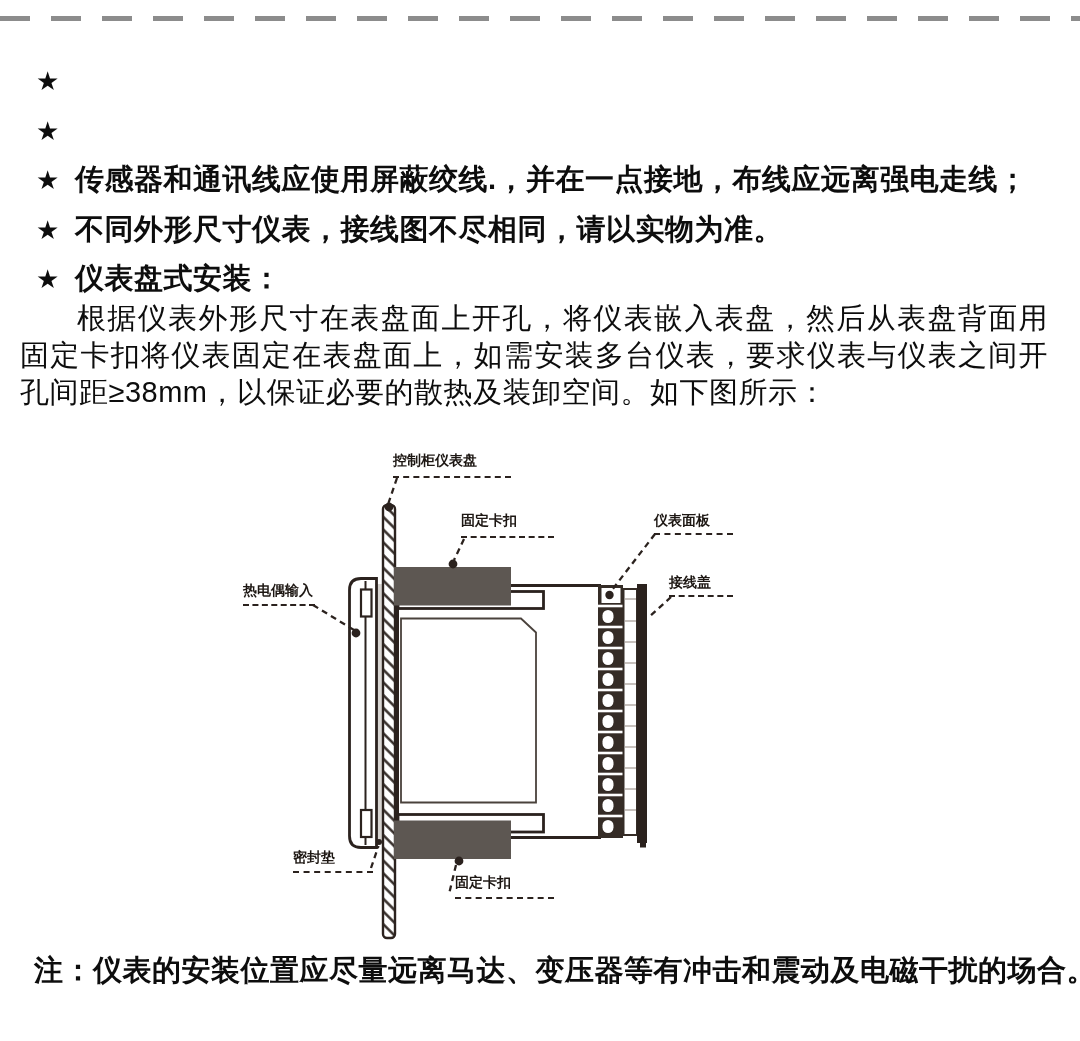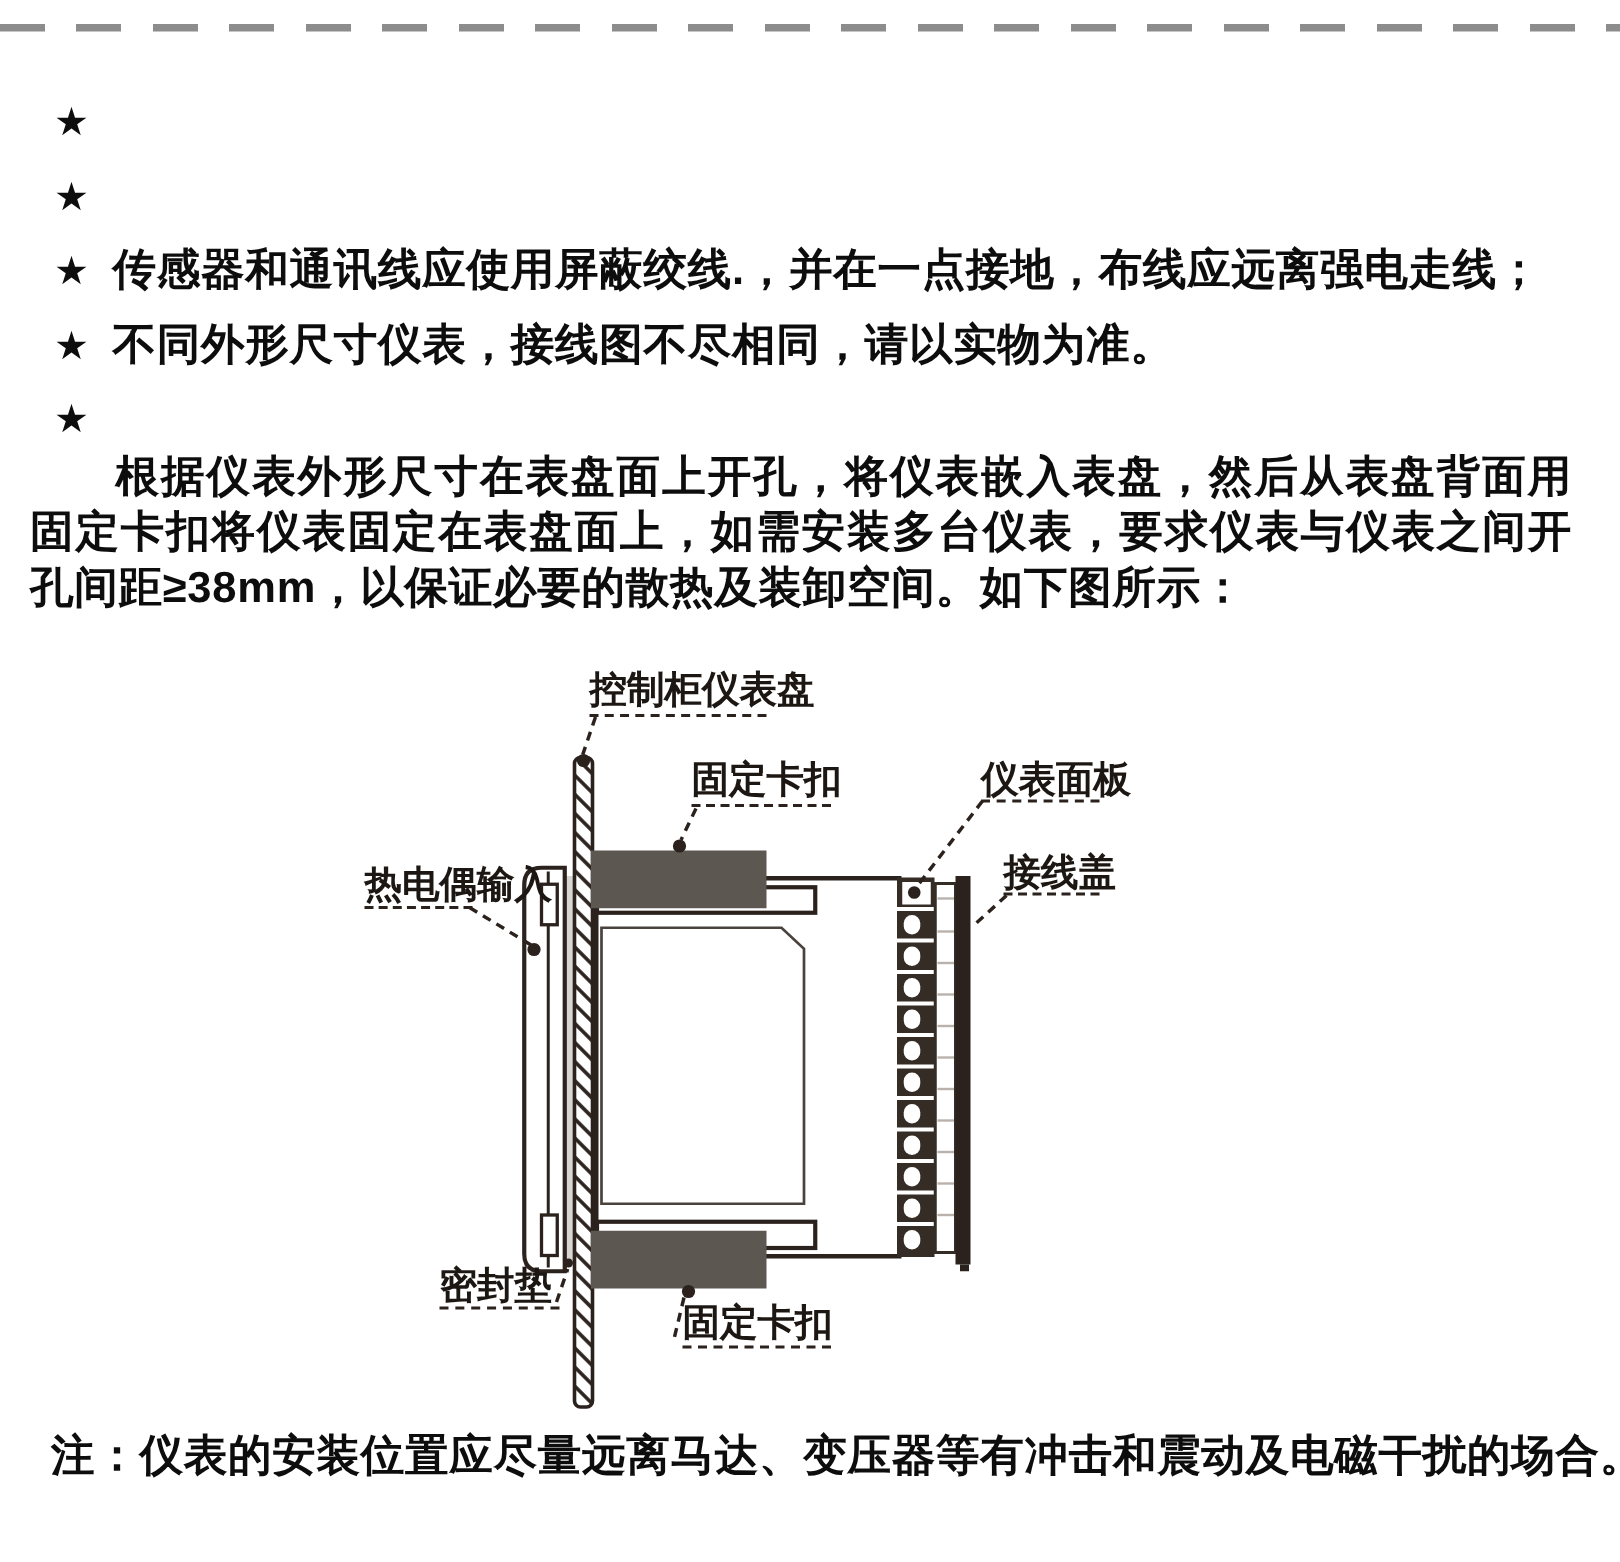--- a/index.html
+++ b/index.html
@@ -16,29 +16,29 @@
     background:repeating-linear-gradient(90deg,#8c8c8c 0 30px,transparent 30px 51px);
   }
   
   .bullets{position:absolute;left:36px;top:57px;right:28px;}
   .bullet{display:flex;align-items:center;height:48.5px;margin-bottom:1px;}
   .star{width:39px;font-size:26px;line-height:1;flex:0 0 39px;color:#0d0d0d;}
   .btext{font-size:29px;font-weight:700;letter-spacing:.5px;white-space:nowrap;}
   
   .para{
     position:absolute;left:20px;right:32px;top:300px;margin:0;
-    font-size:29px;font-weight:700;line-height:37px;
+    font-size:29px;font-weight:400;line-height:37px;
     text-indent:57px;text-align:justify;letter-spacing:.5px;
   }
   
   .diagram{position:absolute;left:0;top:0;width:1080px;height:1041px;}
   
   .dlabel{
     position:absolute;
-    font-size:25px;font-weight:700;line-height:21px;color:#1d1713;
+    font-size:14px;font-weight:700;line-height:21px;color:#1d1713;
     border-bottom:2.5px dashed #2b221e;
     white-space:nowrap;
   }
   .al-r{}
   .lab-panel{left:393px;top:450px;width:118px;padding-bottom:5px;}
   .lab-clip-top{left:461px;top:510px;width:93px;padding-bottom:5px;}
   .lab-terminal{left:654px;top:510px;width:79px;padding-bottom:2px;}
   .lab-cover{left:669px;top:572px;width:64px;padding-bottom:2px;}
   .lab-faceplate{left:243px;top:580px;width:72px;padding-bottom:3px;}
   .lab-gasket{left:293px;top:847px;width:80px;padding-bottom:3px;}
@@ -64,20 +64,21 @@
   <div class="bullet">
     <span class="star">★</span>
     <span class="btext">传感器和通讯线应使用屏蔽绞线.，并在一点接地，布线应远离强电走线；</span>
   </div>
   <div class="bullet">
     <span class="star">★</span>
     <span class="btext">不同外形尺寸仪表，接线图不尽相同，请以实物为准。</span>
   </div>
   <div class="bullet">
     <span class="star">★</span>
+    <span class="btext">仪表盘式安装：</span>
   </div>
 </section>
 
 <p class="para">根据仪表外形尺寸在表盘面上开孔，将仪表嵌入表盘，然后从表盘背面用固定卡扣将仪表固定在表盘面上，如需安装多台仪表，要求仪表与仪表之间开孔间距≥38mm，以保证必要的散热及装卸空间。如下图所示：</p>
 
 <svg class="diagram" viewBox="0 0 1080 1041" xmlns="http://www.w3.org/2000/svg">
   <defs>
     <pattern id="hatch" width="9" height="9" patternUnits="userSpaceOnUse" patternTransform="rotate(45)">
       <line x1="0" y1="4.5" x2="9" y2="4.5" stroke="#2b221e" stroke-width="2.4"></line>
     </pattern>

